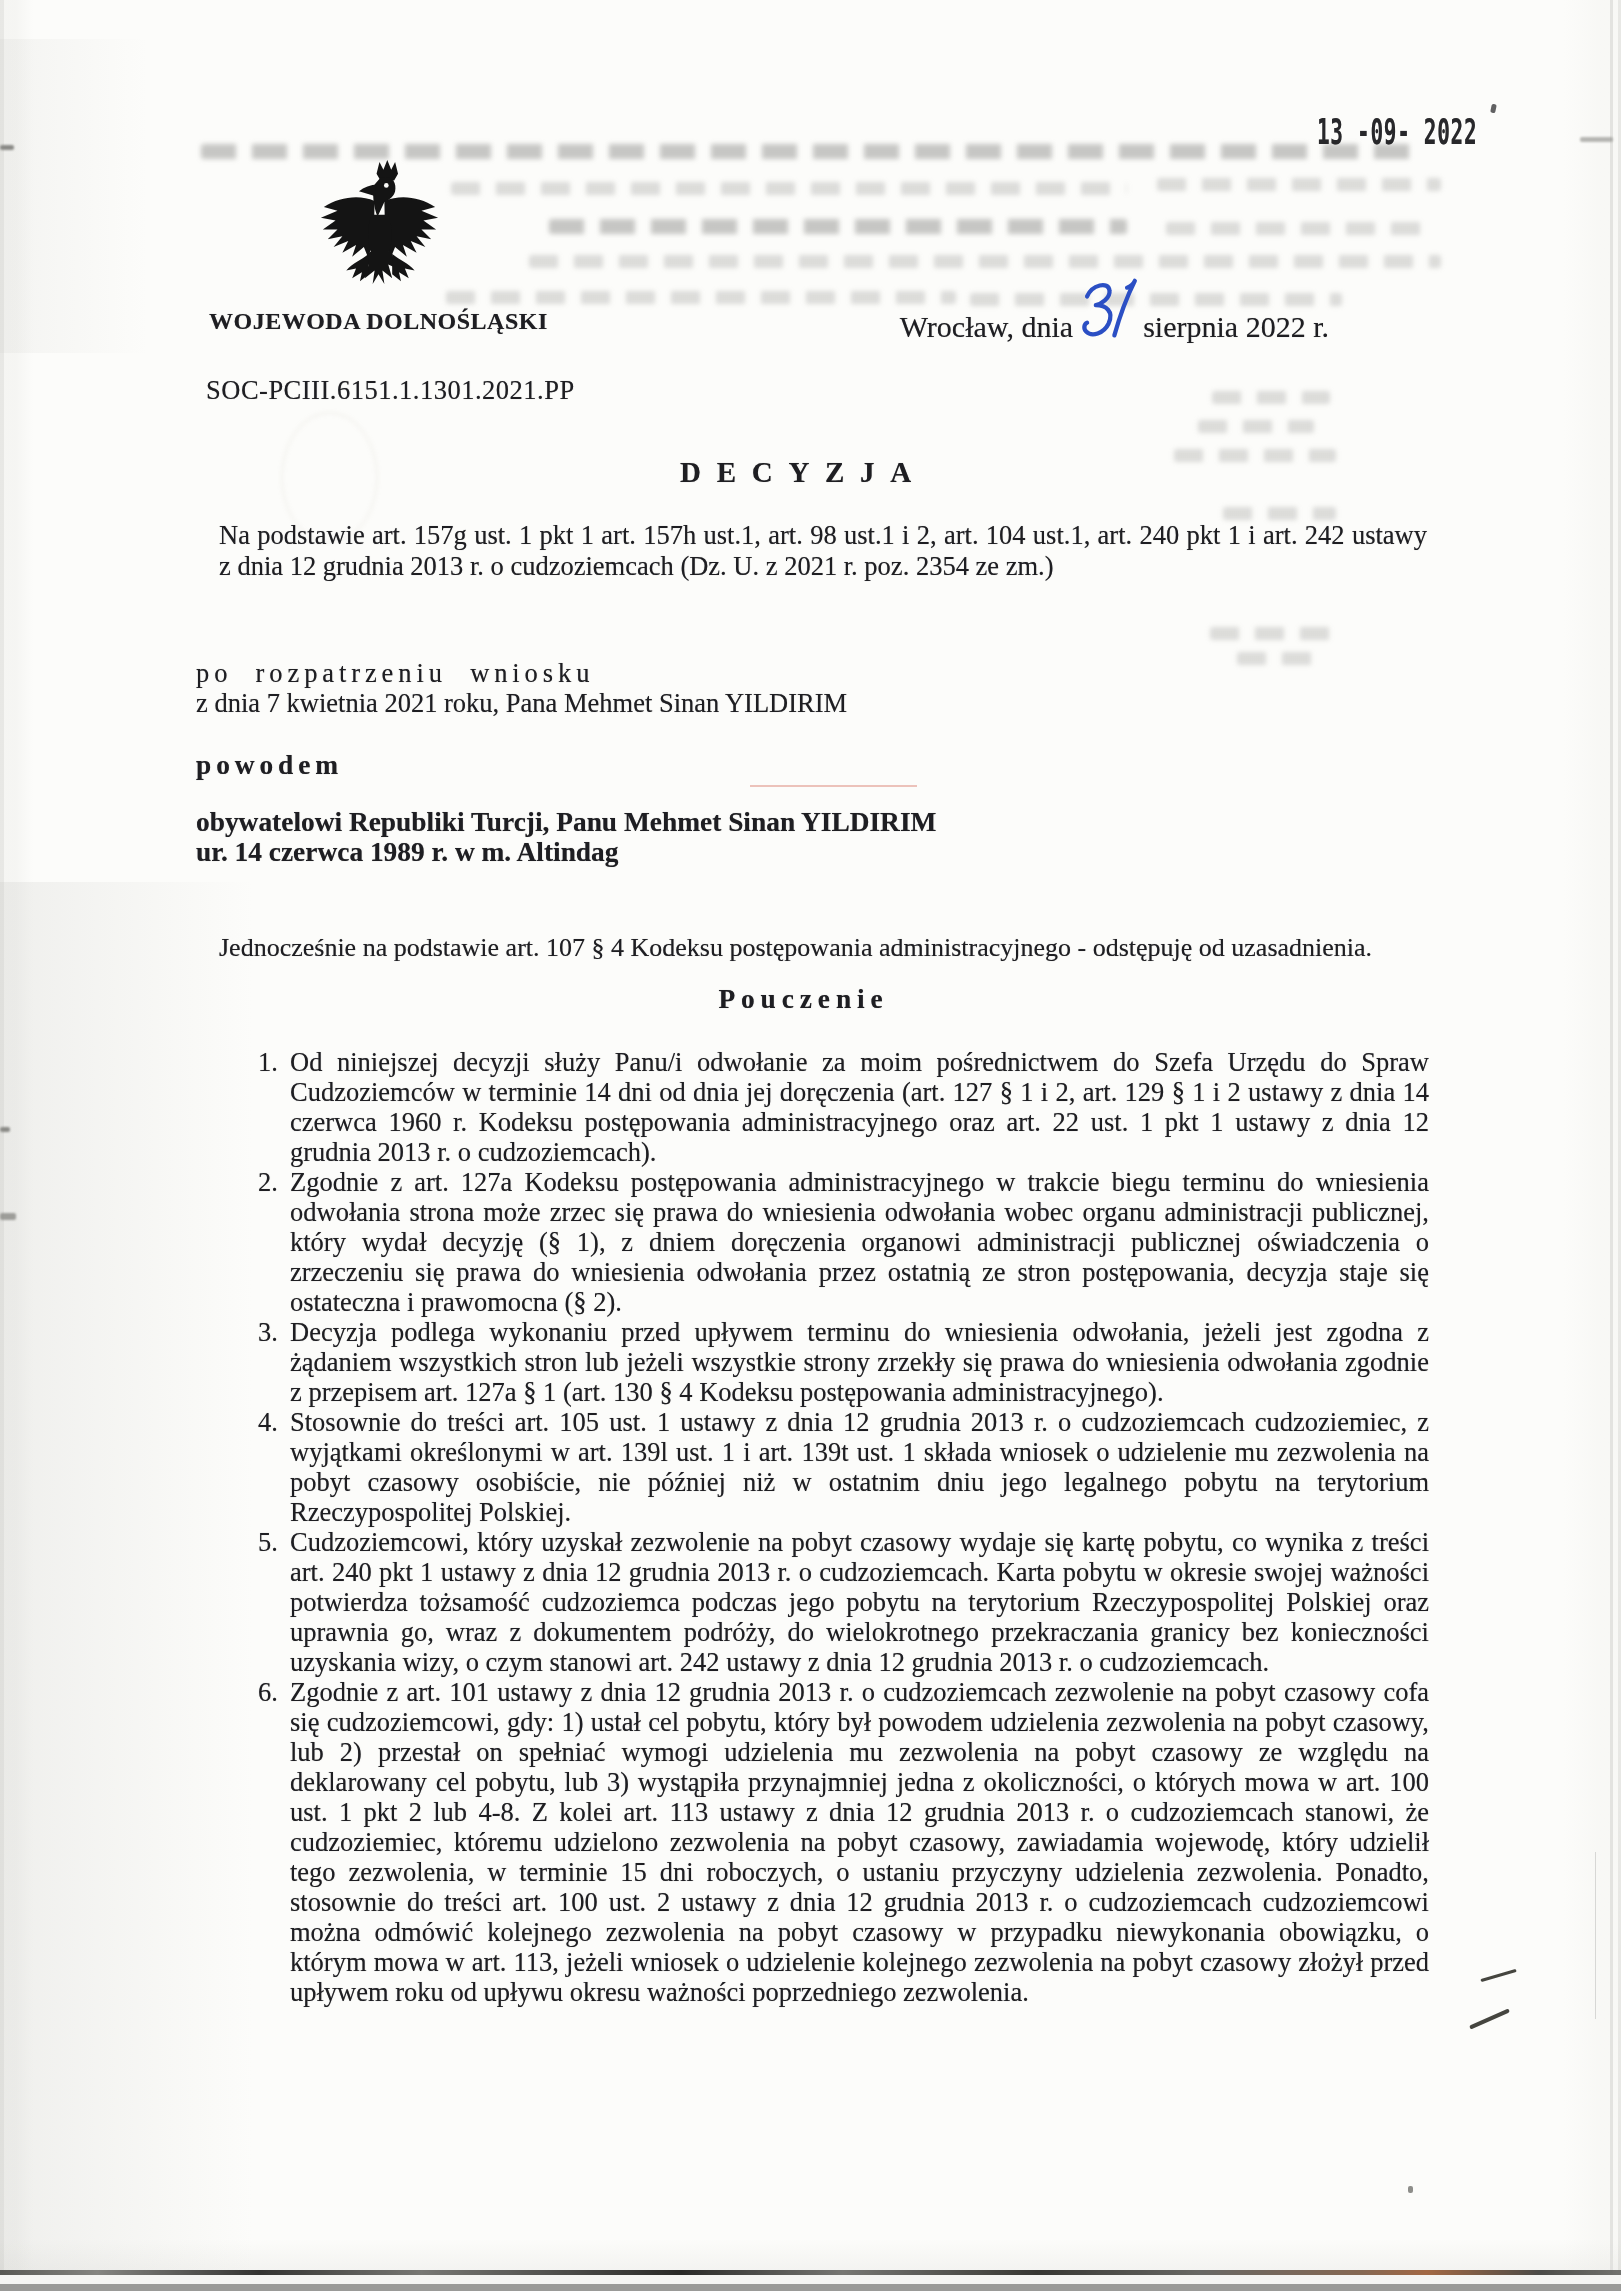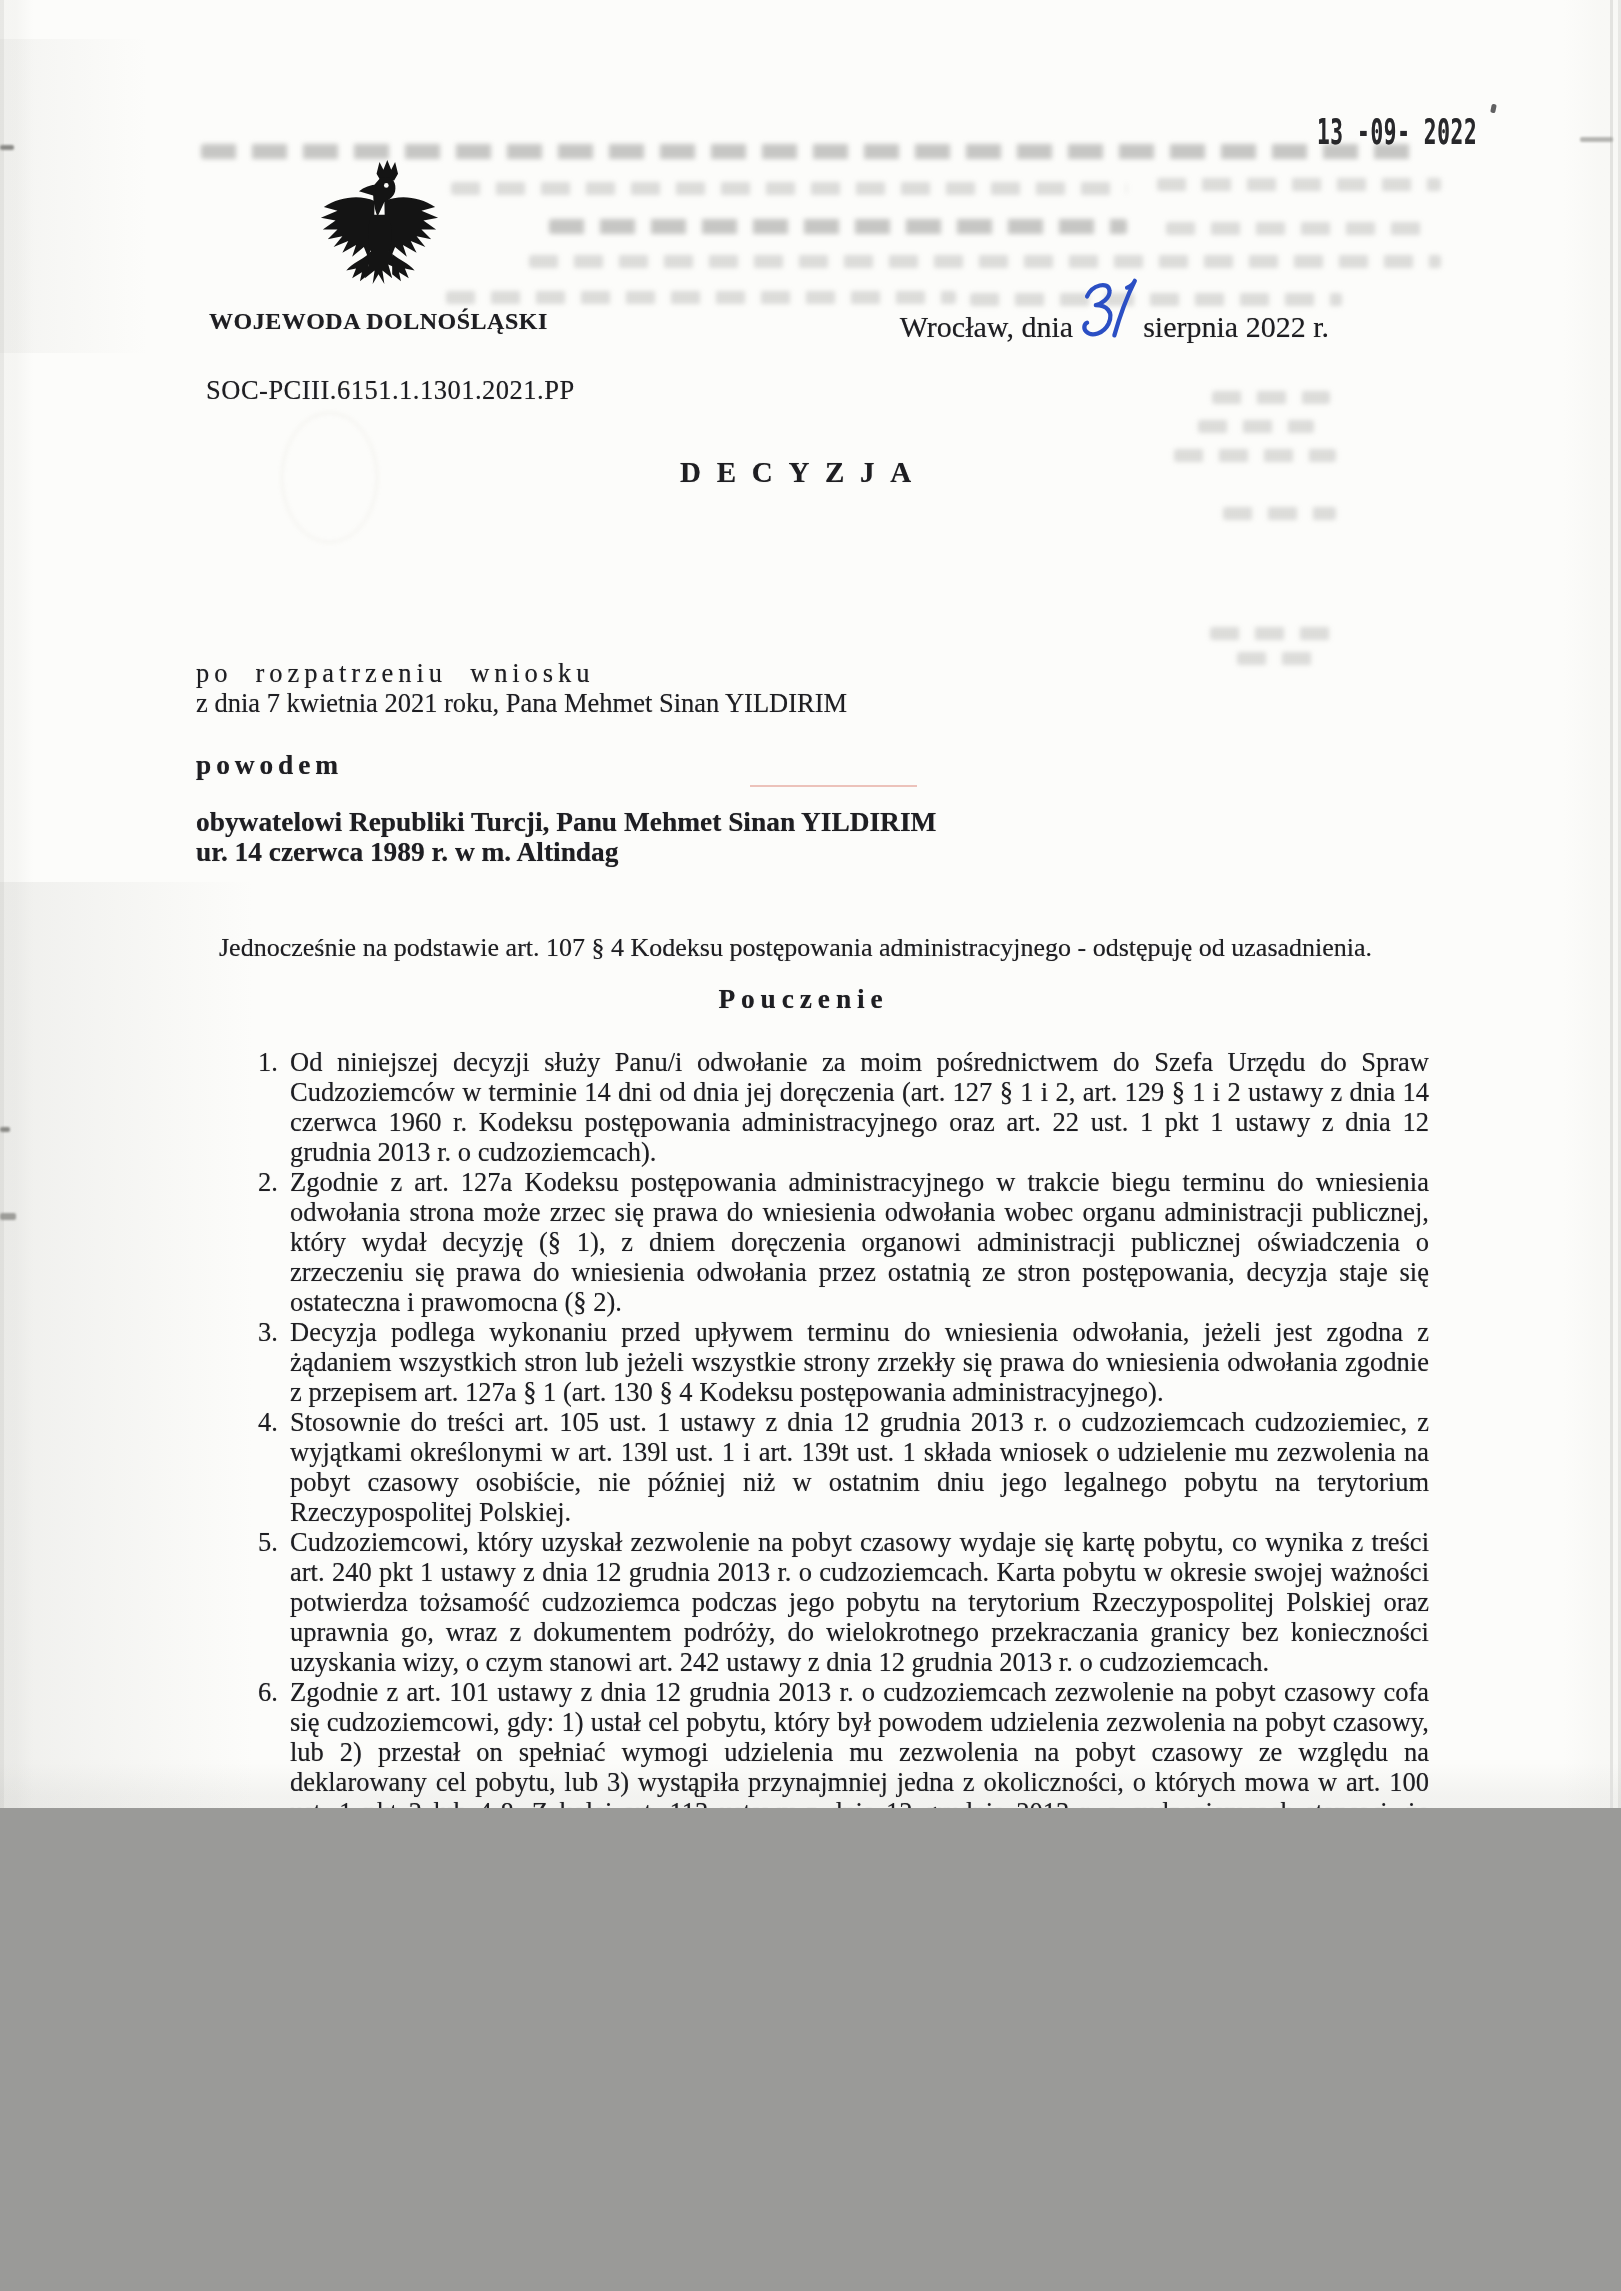--- a/index.html
+++ b/index.html
@@ -1,19 +1,19 @@
 <!DOCTYPE html>
 <html><head>
 <meta charset="utf-8">
 <title>Decyzja</title>
 <style>
   html,body{margin:0;padding:0;background:#9a9a98;}
   .paper{
     position:relative;
-    width:1621px;height:1808px;
+    width:1621px;height:2284px;
     margin:0 auto;
     background:
       linear-gradient(90deg, rgba(185,185,180,.30) 0 3.9px, rgba(215,215,210,.18) 3.9px 15.7px, rgba(252,252,251,0) 33px),
       linear-gradient(270deg, rgba(195,195,190,.35) 0 2.9px, rgba(225,225,220,.15) 2.9px 23.5px, rgba(252,252,251,0) 57px),
       linear-gradient(0deg, rgba(205,205,200,.20) 0 11.8px, rgba(252,252,251,0) 45px),
       #fcfcfa;
     overflow:hidden;
     font-family:"Liberation Serif","DejaVu Serif",serif;
     color:#1e1e22;
   }
@@ -161,20 +161,21 @@
       </svg>
       <span class="hidden-val">31</span>
     </span>
     <span>sierpnia 2022 r.</span>
   </div>
 
   <div class="case-number soft">SOC-PCIII.6151.1.1301.2021.PP</div>
 
   <h1 class="title soft">DECYZJA</h1>
 
+  <p class="legal soft">Na podstawie art. 157g ust. 1 pkt 1 art. 157h ust.1, art. 98 ust.1 i 2, art. 104 ust.1, art. 240 pkt 1 i art. 242 ustawy z dnia 12 grudnia 2013 r. o cudzoziemcach (Dz. U. z 2021 r. poz. 2354 ze zm.)</p>
 
   <div class="center-block">
     <div class="c-line spaced soft">po rozpatrzeniu wniosku</div>
     <div class="c-line soft">z dnia 7 kwietnia 2021 roku, Pana Mehmet Sinan YILDIRIM</div>
     <div class="c-line spaced bold soft gap-udzielam">powodem</div>
     <div class="c-line bold soft gap-recipient">obywatelowi Republiki Turcji, Panu Mehmet Sinan YILDIRIM</div>
     <div class="c-line bold soft">ur. 14 czerwca 1989 r. w m. Altindag</div>
   </div>
 
   <p class="waiver soft">Jednocześnie na podstawie art. 107 § 4 Kodeksu postępowania administracyjnego - odstępuję od uzasadnienia.</p>

